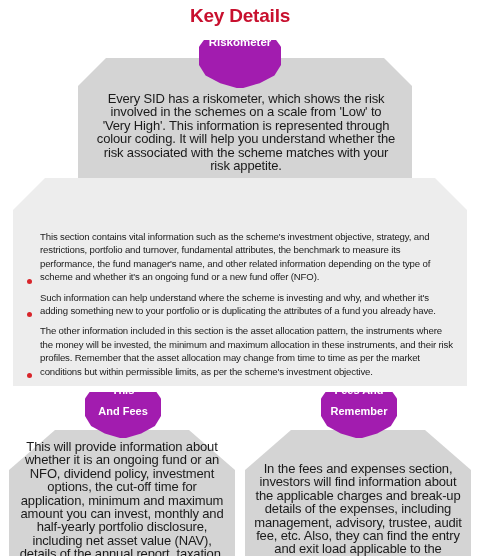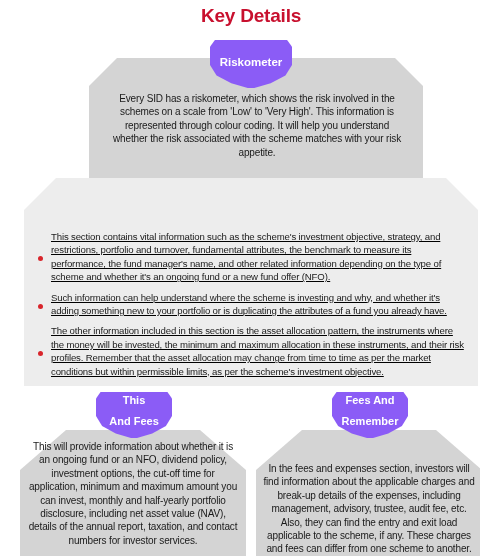--- a/index.html
+++ b/index.html
@@ -10,21 +10,21 @@
     width: 480px;
     height: 556px;
     background: #ffffff;
     font-family: "Liberation Sans", sans-serif;
     overflow: hidden;
     position: relative;
   }
 
   #infographic {
     position: absolute;
-    left: 11px;
+    left: 0;
     top: 0;
     width: 424px;
     height: 556px;
     padding-left: 40px;
   }
 
   
   .title {
     position: absolute;
     left: 0;
@@ -76,26 +76,25 @@
     top: 408px;
     width: 226px;
     height: 148px;
     background: #D4D4D4;
     clip-path: polygon(0 62px, 46px 22px, 180px 22px, 226px 62px, 226px 148px, 0 148px);
   }
 
   
   .badge {
     position: absolute;
-    background: #8b5cf6;
+    background: #a21caf;
     color: #ffffff;
     font-weight: bold;
     text-align: center;
     display: flex;
-    align-items: center;
     justify-content: center;
     line-height: 12.5px;
     box-sizing: border-box;
     clip-path: polygon(
       6% 0%, 94% 0%, 100% 14%, 100% 52%,
       92% 74%, 74% 90%, 54% 100%, 46% 100%,
       26% 90%, 8% 74%, 0% 52%, 0% 14%
     );
   }
 
@@ -134,21 +133,21 @@
   .badge span {
     display: block;
     padding: 0 3px;
     margin-top: -4px;
   }
 
   
   .para {
     position: absolute;
     text-align: center;
-    font-size: 10px;
+    font-size: 13px;
     line-height: 13.4px;
     color: #1A1A1A;
     letter-spacing: -0.15px;
   }
 
   .para-1 {
     left: 96px;
     top: 92px;
     width: 300px;
   }
@@ -169,23 +168,22 @@
   
   .bullets {
     position: absolute;
     left: 27px;
     top: 230px;
     width: 428px;
   }
 
   .bullet-row {
     display: flex;
-    align-items: center;
+    align-items: flex-end;
     margin-bottom: 7px;
-    text-decoration: underline;
   }
 
   .bullet-dot {
     width: 5px;
     height: 5px;
     min-width: 5px;
     border-radius: 50%;
     background: #D8252B;
     margin-top: 4px;
     margin-right: 8px;

